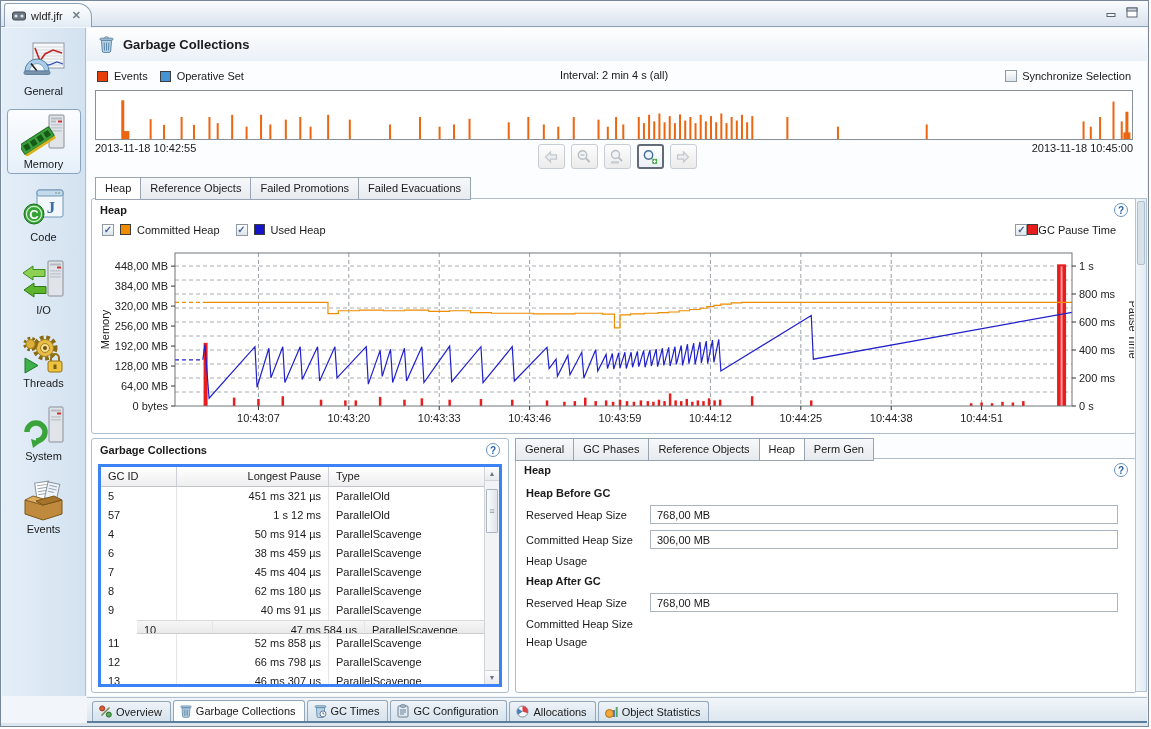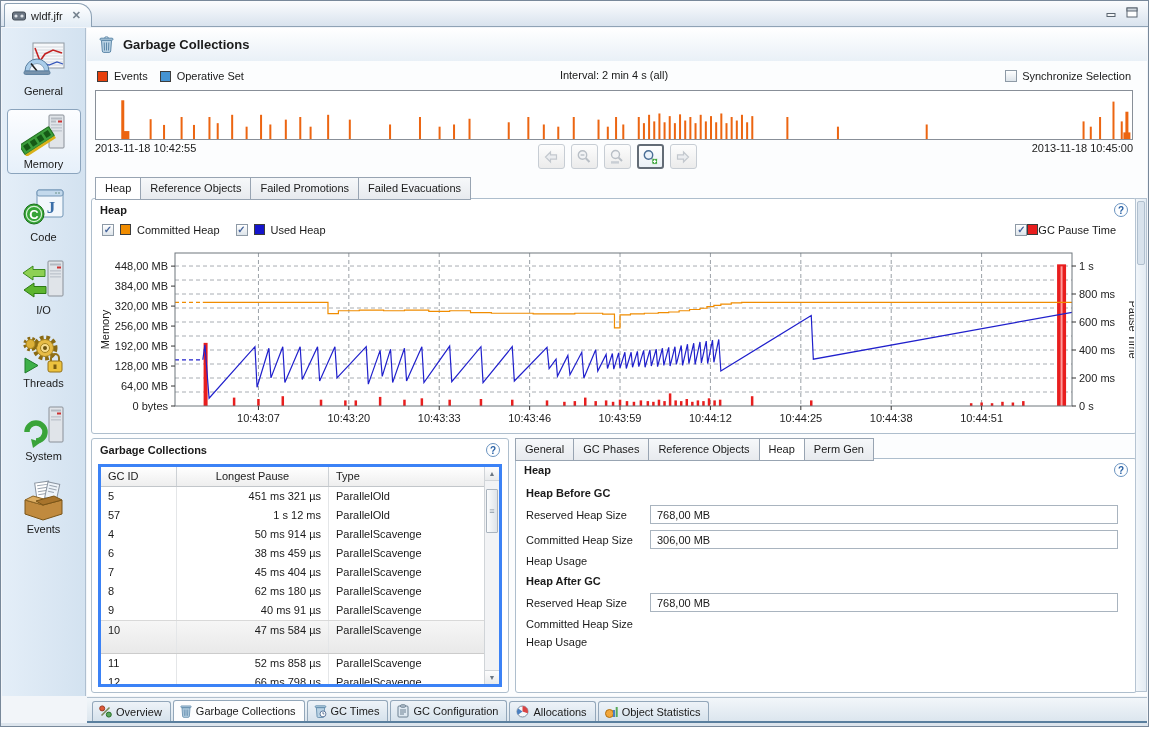--- a/index.html
+++ b/index.html
@@ -55,23 +55,23 @@
   #chart-svg{position:absolute;top:48px;left:2px;}
 
   #gc-panel{top:410px;left:4px;width:418px;height:255px;}
   .gtable{position:absolute;top:25px;left:6px;right:6px;bottom:5px;border:3px solid #3b82f6;overflow:hidden;background:#fff;}
   .g-head{display:flex;height:20px;background:linear-gradient(#ffffff,#eeeeee);border-bottom:1px solid #c2c6ca;padding-right:15px;}
   .g-cell{padding:3px 7px 0 7px;height:100%;border-right:1px solid #e4e6e8;overflow:hidden;white-space:nowrap;}
   .g-head .g-cell{border-right:1px solid #cdd1d5;}
   .col0{width:76px;}
   .col1{width:152px;text-align:right;}
   .col2{flex:1;border-right:none !important;}
-  .g-head .col1{text-align:center;}
+  .g-head .col1{text-align:right;}
   .g-row{display:flex;height:19px;padding-right:15px;}
-  .g-row.selected{background:linear-gradient(#f6f6f6,#e9e9e9);border-top:1px solid #d9d9d9;border-bottom:1px solid #cccccc;height:34px;}
+  .g-row.selected{background:linear-gradient(#f6f6f6,#e9e9e9);border-top:1px solid #d9d9d9;border-bottom:1px solid #cccccc;height:14px;margin-left:36px;}
   .vscroll{position:absolute;top:0;right:0;bottom:0;width:15px;background:#f2f3f5;border-left:1px solid #d0d4d8;}
   .sarrow{height:14px;text-align:center;font-size:7px;color:#6a7682;line-height:14px;background:linear-gradient(#fdfdfd,#e8eaec);border-bottom:1px solid #d0d4d8;}
   .sarrow.sdown{position:absolute;bottom:0;left:0;right:0;border-top:1px solid #d0d4d8;border-bottom:none;}
   .sthumb{position:absolute;top:22px;left:1px;right:1px;height:44px;background:linear-gradient(90deg,#fbfcfd,#dfe4e9);border:1px solid #aab4be;border-radius:1px;color:#8a96a2;text-align:center;line-height:42px;font-size:9px;}
   .sthumb::after{content:"≡";}
 
   .dtabs{position:absolute;top:410px;left:428px;display:flex;z-index:2;}
   #detail-panel{top:430px;left:428px;width:622px;height:235px;}
   .detail-body{padding:2px 10px 0 10px;}
   .group-title{font-weight:bold;margin:8px 0 3px 0;}

